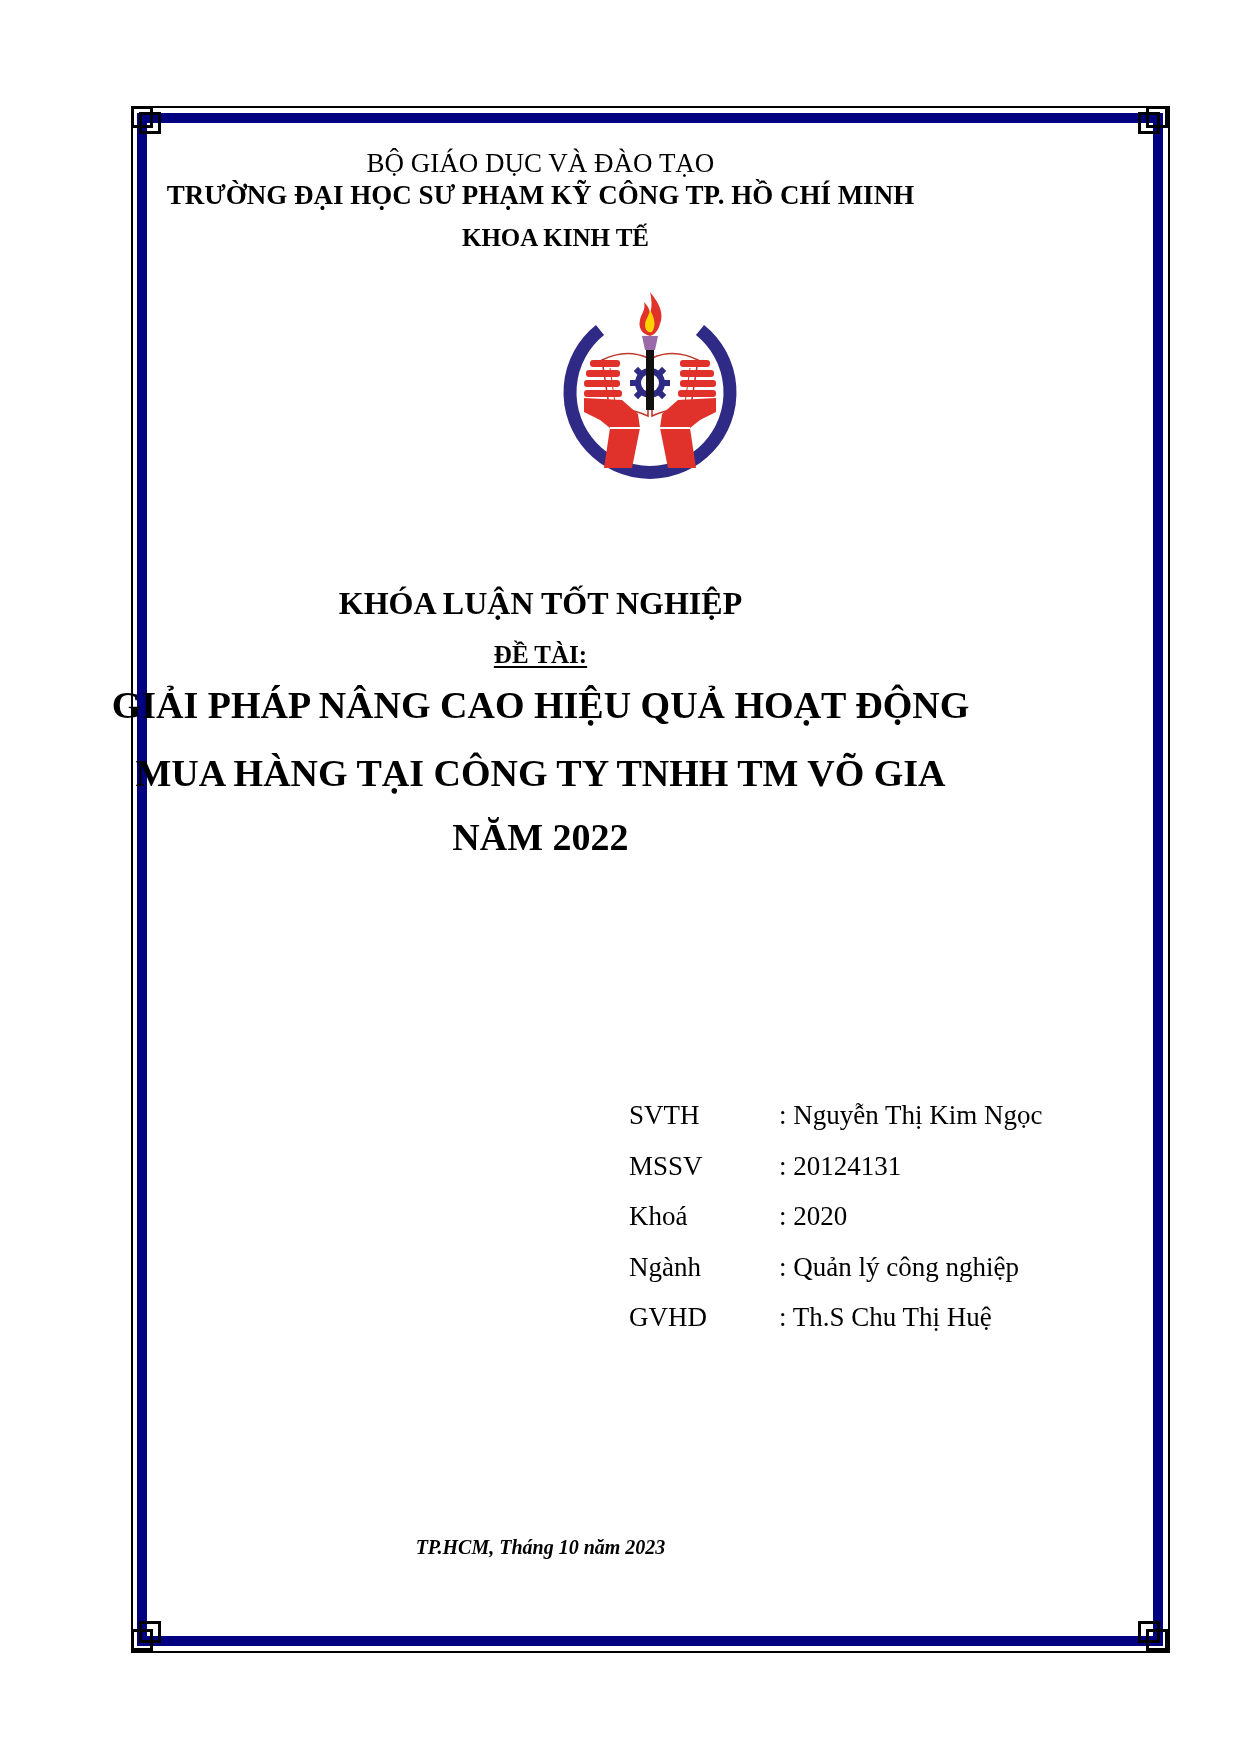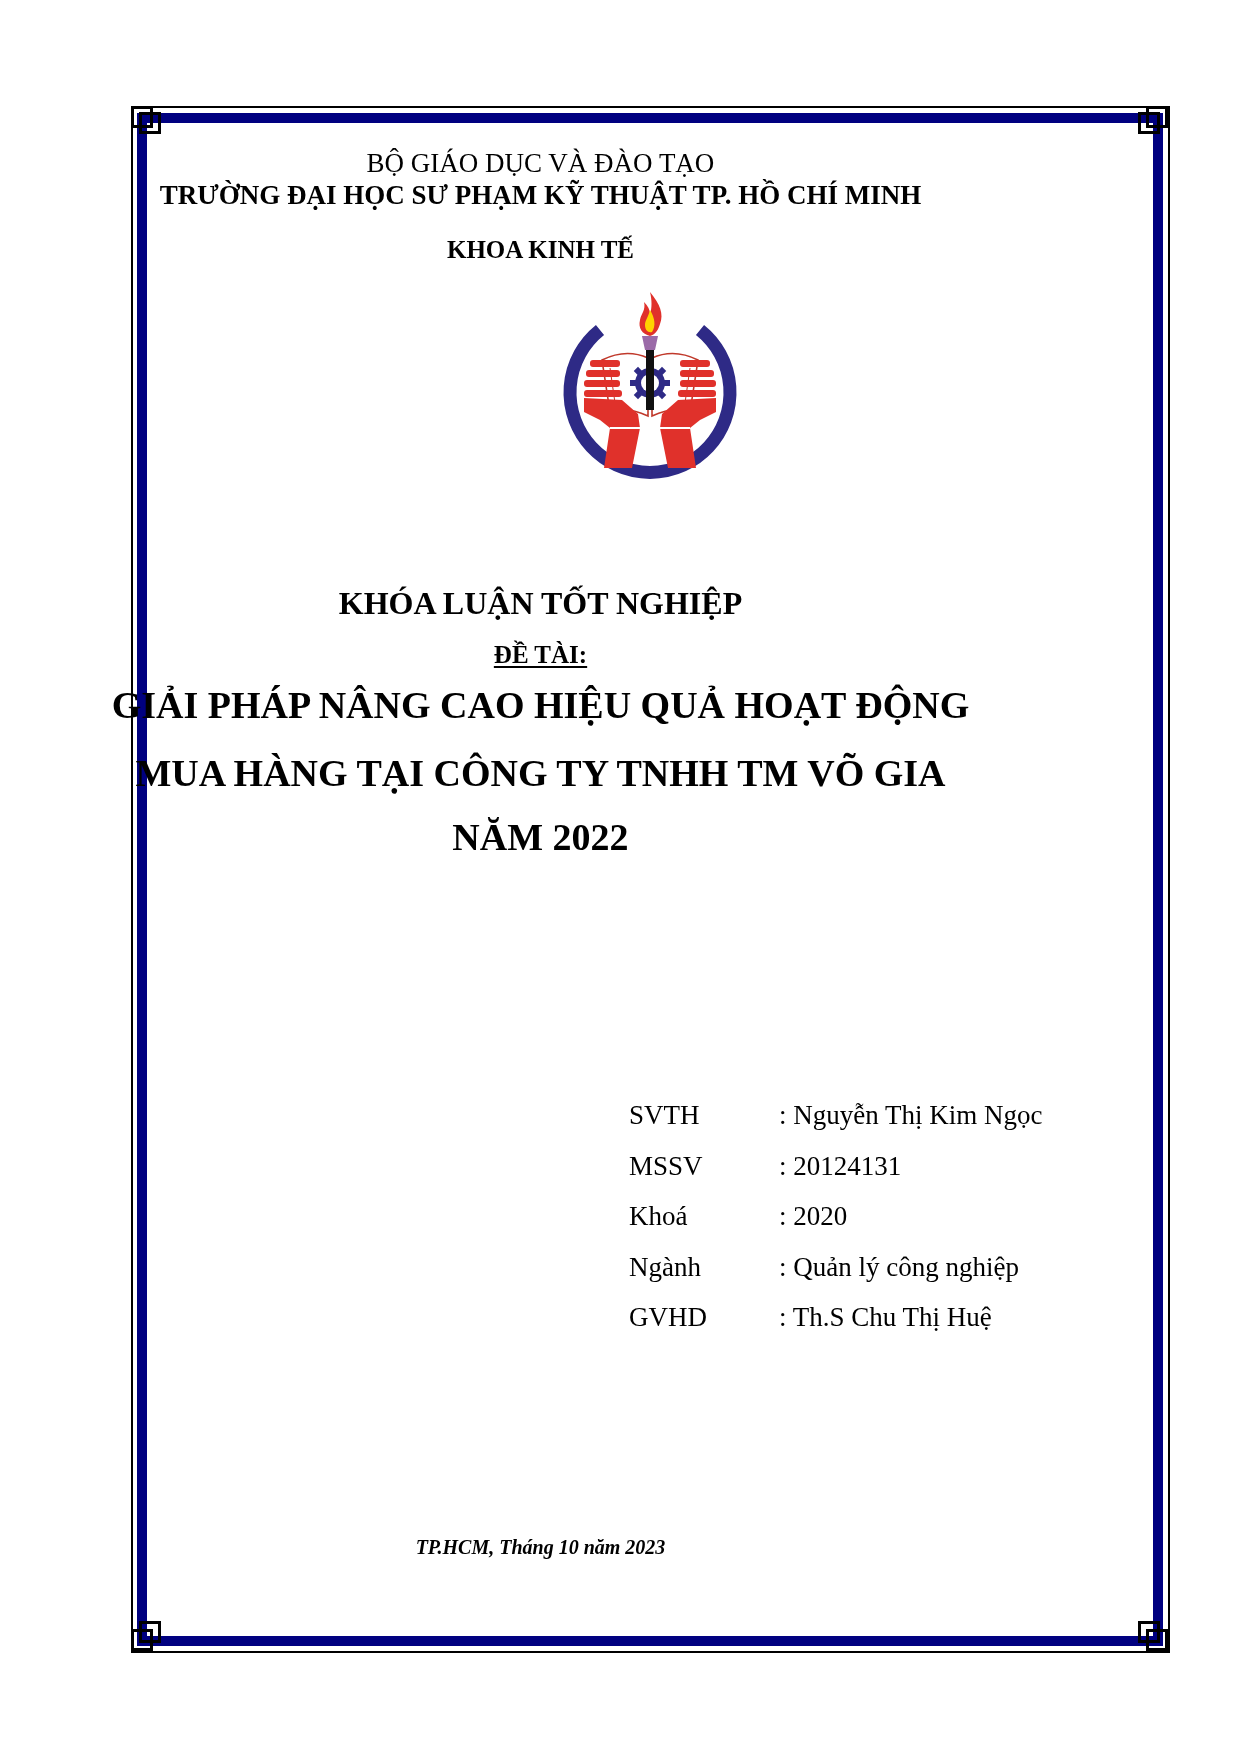--- a/index.html
+++ b/index.html
@@ -48,23 +48,24 @@
     top: 148px;
     font-size: 27px;
     font-weight: normal;
   }
   .university {
     top: 180px;
     font-size: 27px;
     font-weight: bold;
   }
   .faculty {
-    top: 236px;
+    top: 224px;
     font-size: 25px;
     font-weight: bold;
+    padding-left: 15px;
   }
   .thesis-type {
     top: 585px;
     font-size: 32px;
     font-weight: bold;
   }
   .topic-label {
     top: 641px;
     font-size: 25px;
     font-weight: bold;
@@ -129,21 +130,21 @@
 <div class="corner" style="left:131px; top:106px;"></div>
 <div class="corner" style="left:139px; top:112px;"></div>
 <div class="corner" style="left:1146px; top:106px;"></div>
 <div class="corner" style="left:1138px; top:112px;"></div>
 <div class="corner" style="left:131px; top:1629px;"></div>
 <div class="corner" style="left:139px; top:1621px;"></div>
 <div class="corner" style="left:1146px; top:1629px;"></div>
 <div class="corner" style="left:1138px; top:1621px;"></div>
 
 <div class="center-line ministry">BỘ GIÁO DỤC VÀ ĐÀO TẠO</div>
-<div class="center-line university">TRƯỜNG ĐẠI HỌC SƯ PHẠM KỸ THUẬT TP. HỒ CHÍ MINH</div>
+<div class="center-line university">TRƯỜNG ĐẠI HỌC SƯ PHẠM KỸ CÔNG TP. HỒ CHÍ MINH</div>
 <div class="center-line faculty">KHOA KINH TẾ</div>
 
 <div class="logo">
   <svg width="180" height="195" viewBox="0 0 180 195" xmlns="http://www.w3.org/2000/svg">
 
     <path d="M 40 42 A 80 80 0 1 0 140 42" fill="none" stroke="#2e2a86" stroke-width="13" stroke-linecap="butt"></path>
 
     <path d="M 42 72 Q 66 60 88 70 L 88 128 Q 66 118 50 124 Z" fill="#ffffff" stroke="#c0392b" stroke-width="1.6"></path>
     <path d="M 138 72 Q 114 60 92 70 L 92 128 Q 114 118 130 124 Z" fill="#ffffff" stroke="#c0392b" stroke-width="1.6"></path>
     <line x1="50" y1="80" x2="56" y2="122" stroke="#c0392b" stroke-width="1"></line>

